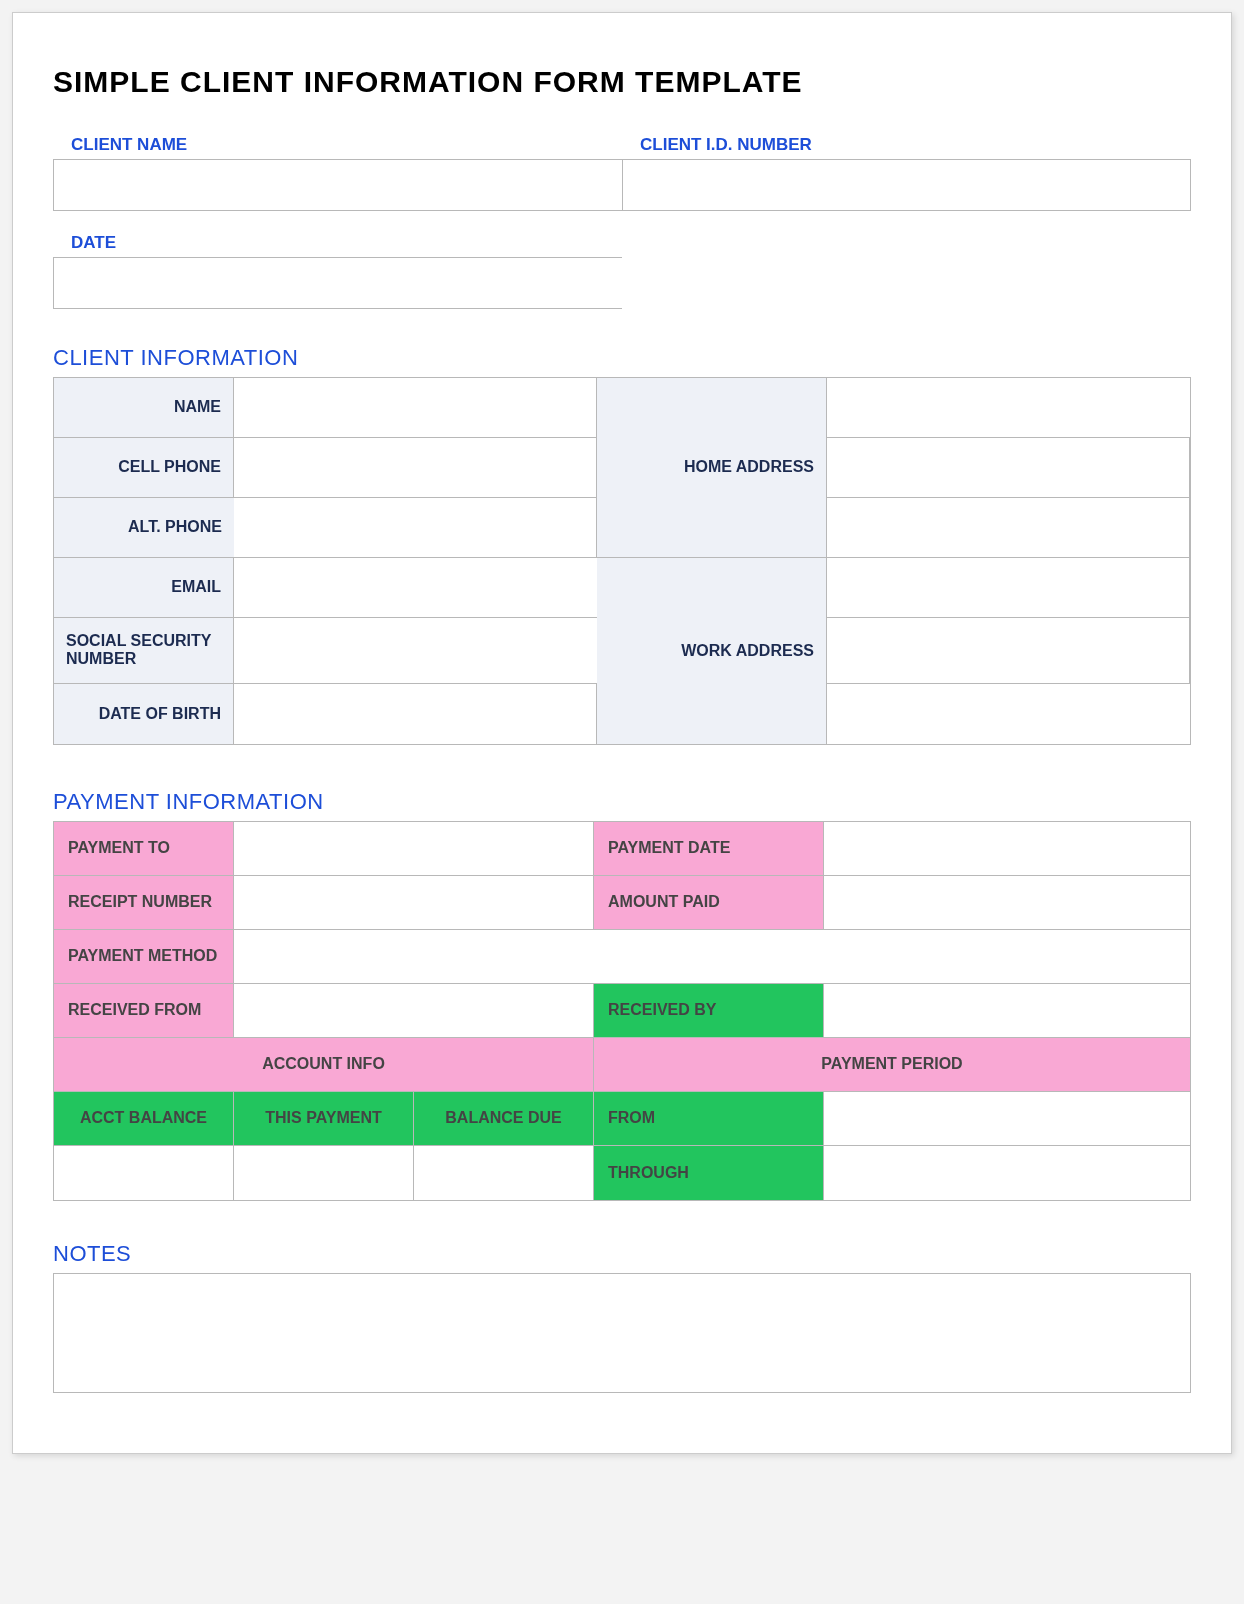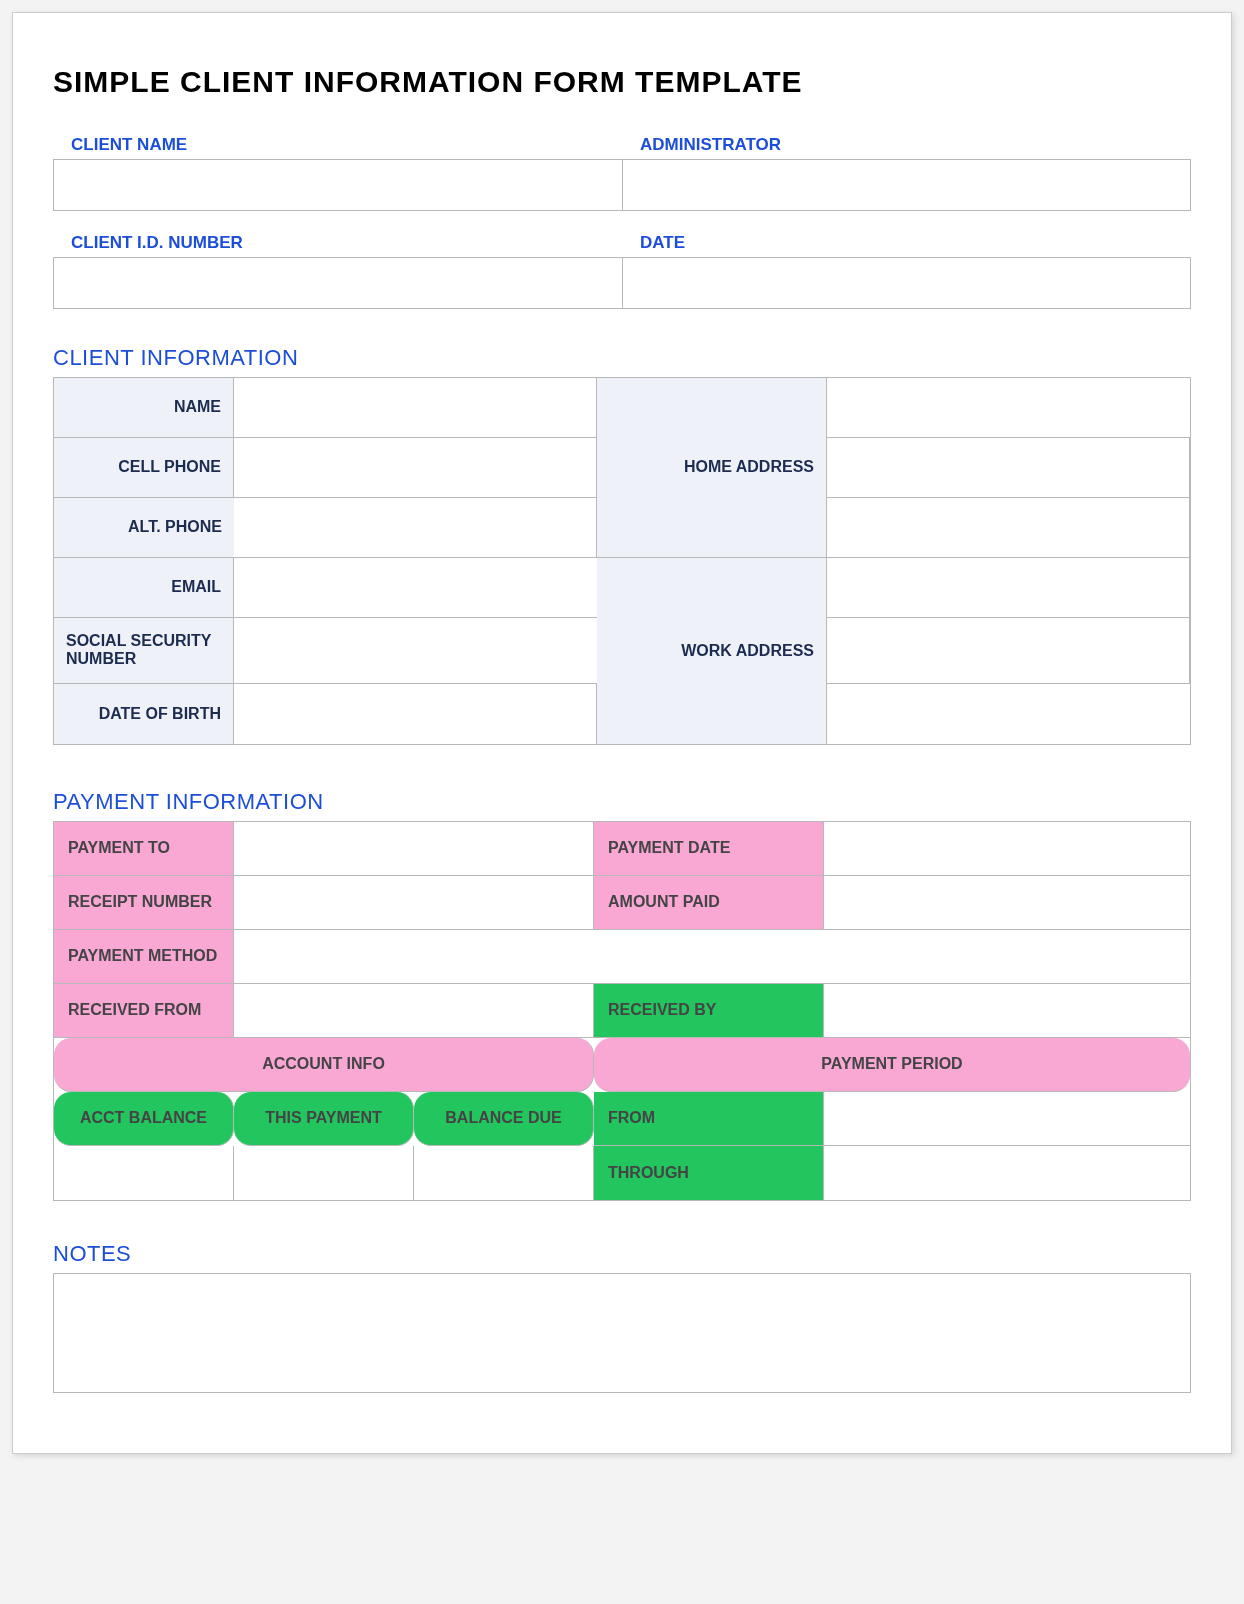--- a/index.html
+++ b/index.html
@@ -101,43 +101,39 @@
     background: #f9a8d4;
     color: #444;
     font-weight: 700;
   }
   .pay .lite {
     background: #22c55e;
     color: #444;
     font-weight: 700;
   }
   .pay .val { background: #fff; color: #444; }
-  .pay .center { justify-content: center; text-align: center; border-radius: 17px; }
+  .pay .center { justify-content: center; text-align: center; }
 
   
   .notes-box {
     height: 120px;
     border: 1px solid #b8b8b8;
     background: #fff;
   }
 </style>
 </head>
 <body>
 
 <div class="page">
 
   <h1 class="title">SIMPLE CLIENT INFORMATION FORM TEMPLATE</h1>
 
   <div class="top-grid">
     <div class="top-cell">
       <div class="lbl">CLIENT NAME</div>
-      <div class="box"></div>
-    </div>
-    <div class="top-cell">
-      <div class="lbl">ADMINISTRATOR</div>
       <div class="box"></div>
     </div>
     <div class="top-cell">
       <div class="lbl">CLIENT I.D. NUMBER</div>
       <div class="box"></div>
     </div>
     <div class="top-cell">
       <div class="lbl">DATE</div>
       <div class="box"></div>
     </div>

